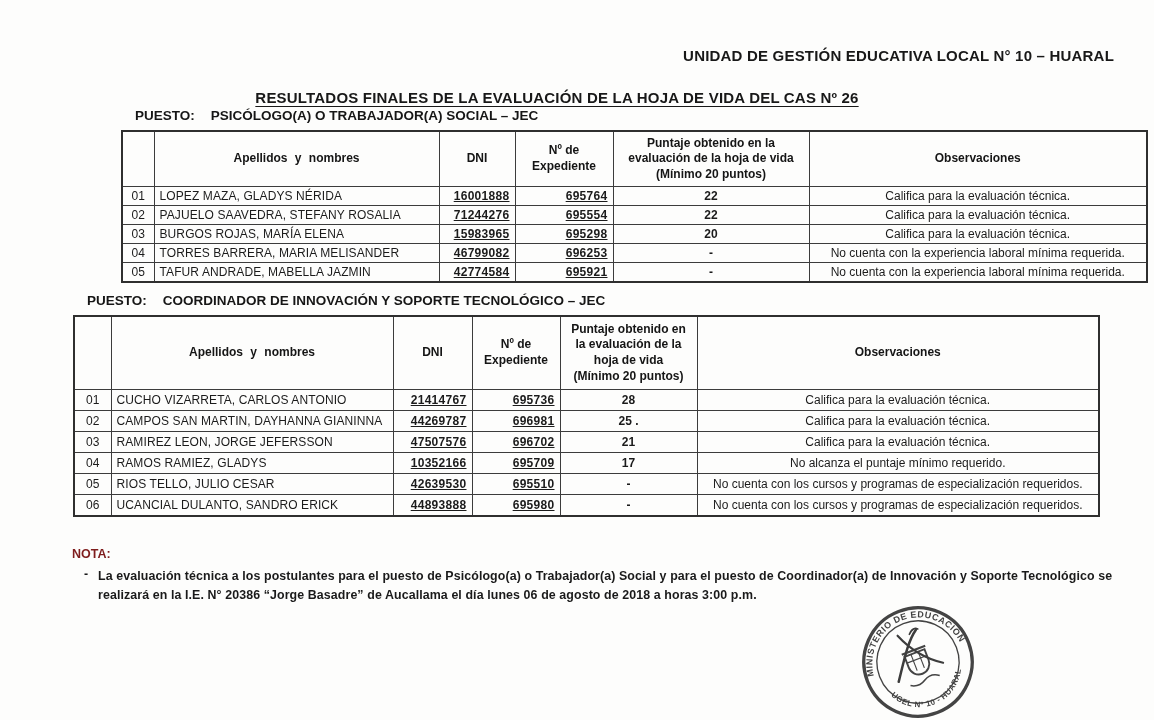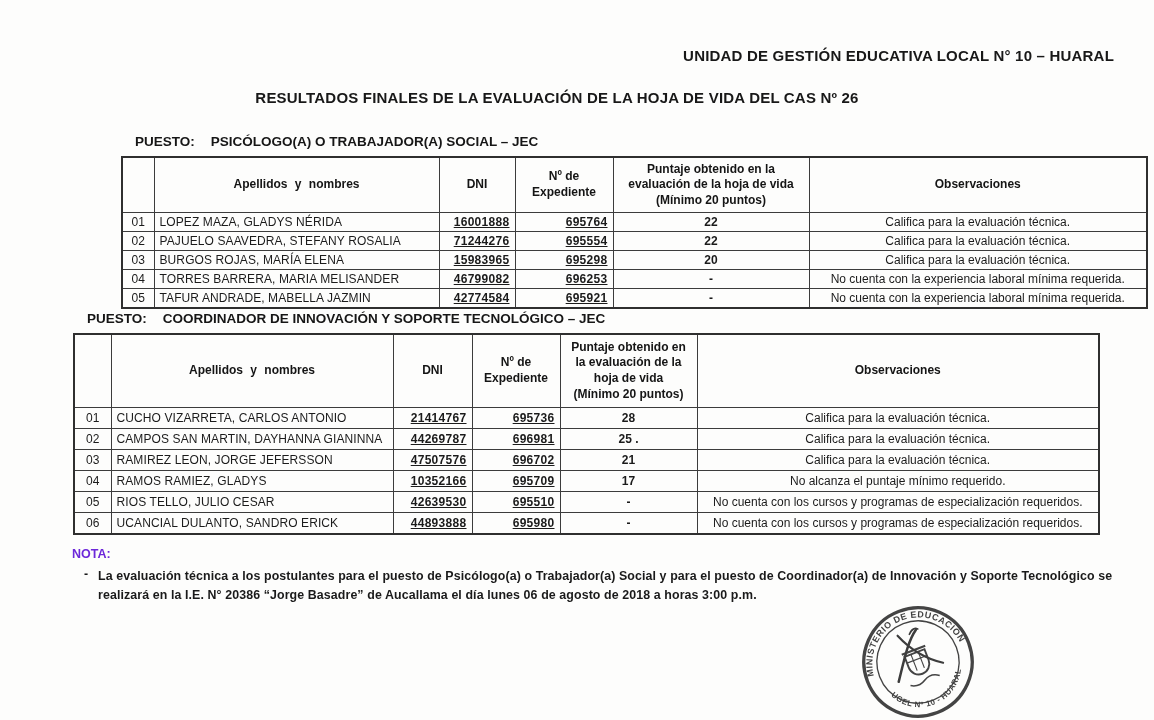--- a/index.html
+++ b/index.html
@@ -8,25 +8,25 @@
     background:#fdfdfc; color:#1c1c1c;
     font-family:"Liberation Sans", sans-serif;
   }
   .doc-title {
     position:absolute; top:47px; left:0; right:40px; text-align:right;
     font-size:15px; font-weight:bold; letter-spacing:.2px; color:#181818;
   }
   .doc-subtitle {
     position:absolute; top:89px; left:0; right:40px; text-align:center;
     font-size:15px; font-weight:bold; letter-spacing:.2px; color:#181818;
-    text-underline-offset:3px;
+    text-decoration:underline; text-underline-offset:3px;
   }
   .section { position:absolute; left:73px; width:1027px; }
-  .sec-1 { top:134px;padding-left:48px; }
-  .sec-2 { top:311px; }
+  .sec-1 { top:108px;padding-left:48px; }
+  .sec-2 { top:293px; }
   .puesto { font-size:13.5px; font-weight:bold; margin:0 0 7px 14px; color:#161616; }
   .puesto .lbl { margin-right:16px; }
   table.results {
     border-collapse:collapse; table-layout:fixed; width:1025px;
     border:2px solid #2f2f2f;
   }
   table.results th, table.results td {
     border:1px solid #3c3c3c; font-size:12px; overflow:hidden;
     padding:1px 5px; vertical-align:middle; color:#1b1b1b;
   }
@@ -38,21 +38,21 @@
   .sec-2 thead th { height:70px; }
   .sec-1 tbody td { height:16px; }
   .sec-2 tbody td { height:18px; }
   th.h-names { text-align:left; padding-left:10px; word-spacing:4px; }
   td.c-num { text-align:center; }
   td.c-name { text-align:left; padding-left:9px; letter-spacing:.1px;margin-left:12px; }
   td.c-dni, td.c-exp { text-align:right; font-weight:bold; letter-spacing:.3px;text-decoration:underline; }
   td.c-pts { text-align:center; font-weight:bold; }
   td.c-obs { text-align:center; padding-left:7px; }
   .nota { position:absolute; top:547px; left:72px; width:1042px; }
-  .nota-head { font-size:12.5px; font-weight:bold; margin-bottom:6px; color:#6d28d9; }
+  .nota-head { font-size:12.5px; font-weight:bold; margin-bottom:6px; color:#7f1d1d; }
   .nota-item { display:flex; font-size:12.4px; font-weight:bold; color:#1a1a1a; }
   .nota-item .dash { width:14px; flex:0 0 14px; text-align:left; padding-left:12px; box-sizing:content-box; }
   .nota-item .txt { white-space:pre-line; line-height:1.55; letter-spacing:.1px; }
   .stamp {
     position:absolute; top:604px; left:856px; width:124px; height:116px;
     transform:rotate(-21deg); opacity:.88;
   }
   .stamp svg { width:100%; height:100%; }
   .stamp text { font-family:"Liberation Sans", sans-serif; font-weight:bold; fill:#262626; }
 </style>

